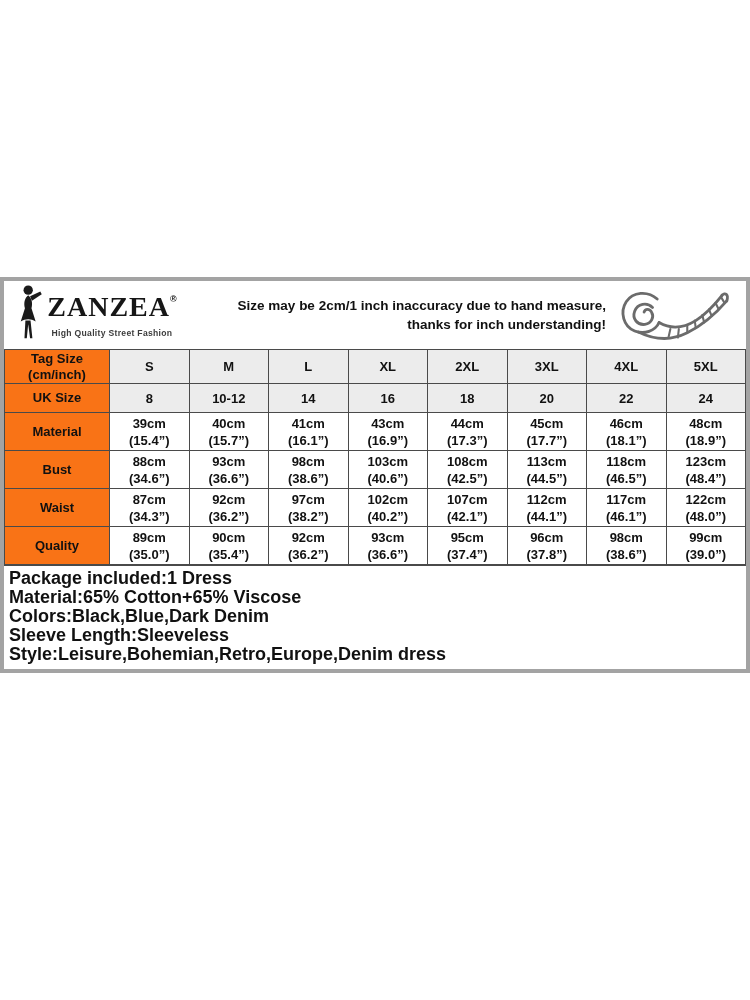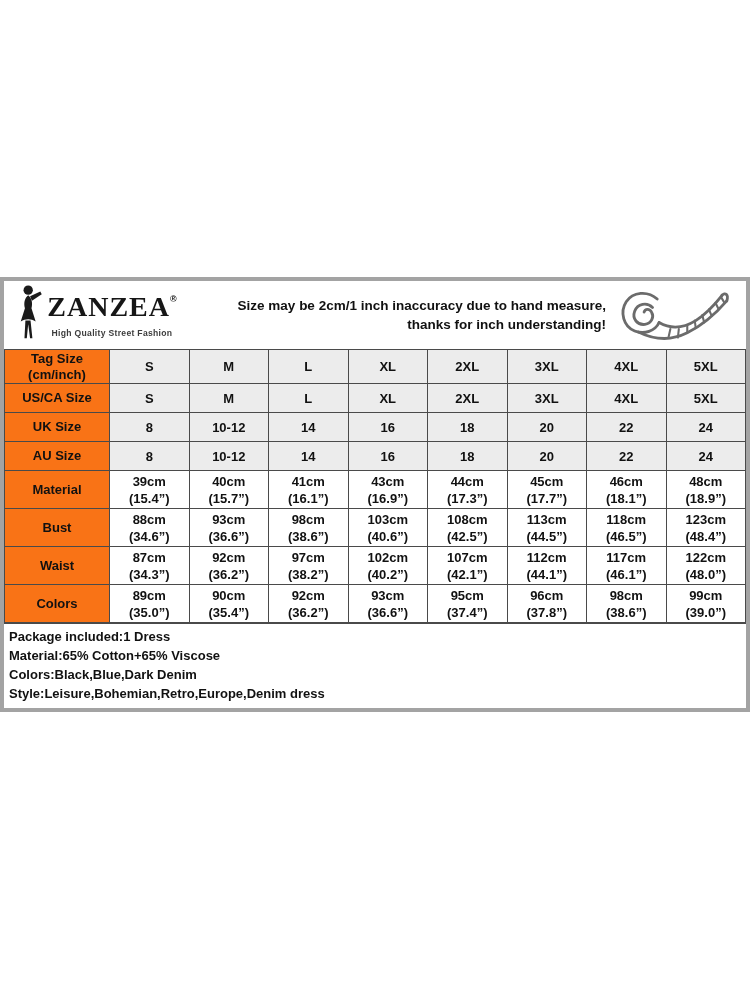--- a/index.html
+++ b/index.html
@@ -48,21 +48,21 @@
   td.size-cell   { background:#ececec; }
   td.value-cell  { background:#ffffff; line-height:17px; }
   tr.row-tag     { height:34px; }
   tr.row-size    { height:29px; }
   tr.row-measure { height:38px; }
 
   
   .product-info {
     border-top:1px solid #4a4a4a;
     padding:3px 6px 5px 5px; background:#fff;
-    font-size:13px; font-weight:600; color:#111; line-height:19px;
+    font-size:18px; font-weight:600; color:#111; line-height:19px;
     text-align:left;
   }
 </style>
 </head>
 <body>
 
 <div class="page">
   <div class="content">
 
     <div class="header-band">
@@ -132,52 +132,30 @@
             <td class="size-cell">S</td>
             <td class="size-cell">M</td>
             <td class="size-cell">L</td>
             <td class="size-cell">XL</td>
             <td class="size-cell">2XL</td>
             <td class="size-cell">3XL</td>
             <td class="size-cell">4XL</td>
             <td class="size-cell">5XL</td>
           </tr>
           <tr class="row-size">
-            <td class="label-cell">US/CA Size</td>
-            <td class="size-cell">S</td>
-            <td class="size-cell">M</td>
-            <td class="size-cell">L</td>
-            <td class="size-cell">XL</td>
-            <td class="size-cell">2XL</td>
-            <td class="size-cell">3XL</td>
-            <td class="size-cell">4XL</td>
-            <td class="size-cell">5XL</td>
-          </tr>
-          <tr class="row-size">
             <td class="label-cell">UK Size</td>
             <td class="size-cell">8</td>
             <td class="size-cell">10-12</td>
             <td class="size-cell">14</td>
             <td class="size-cell">16</td>
             <td class="size-cell">18</td>
             <td class="size-cell">20</td>
             <td class="size-cell">22</td>
             <td class="size-cell">24</td>
           </tr>
-          <tr class="row-size">
-            <td class="label-cell">AU Size</td>
-            <td class="size-cell">8</td>
-            <td class="size-cell">10-12</td>
-            <td class="size-cell">14</td>
-            <td class="size-cell">16</td>
-            <td class="size-cell">18</td>
-            <td class="size-cell">20</td>
-            <td class="size-cell">22</td>
-            <td class="size-cell">24</td>
-          </tr>
           <tr class="row-measure">
             <td class="label-cell">Material</td>
             <td class="value-cell">39cm<br>(15.4”)</td>
             <td class="value-cell">40cm<br>(15.7”)</td>
             <td class="value-cell">41cm<br>(16.1”)</td>
             <td class="value-cell">43cm<br>(16.9”)</td>
             <td class="value-cell">44cm<br>(17.3”)</td>
             <td class="value-cell">45cm<br>(17.7”)</td>
             <td class="value-cell">46cm<br>(18.1”)</td>
             <td class="value-cell">48cm<br>(18.9”)</td>
@@ -198,34 +176,35 @@
             <td class="value-cell">87cm<br>(34.3”)</td>
             <td class="value-cell">92cm<br>(36.2”)</td>
             <td class="value-cell">97cm<br>(38.2”)</td>
             <td class="value-cell">102cm<br>(40.2”)</td>
             <td class="value-cell">107cm<br>(42.1”)</td>
             <td class="value-cell">112cm<br>(44.1”)</td>
             <td class="value-cell">117cm<br>(46.1”)</td>
             <td class="value-cell">122cm<br>(48.0”)</td>
           </tr>
           <tr class="row-measure">
-            <td class="label-cell">Colors</td>
+            <td class="label-cell">Quality</td>
             <td class="value-cell">89cm<br>(35.0”)</td>
             <td class="value-cell">90cm<br>(35.4”)</td>
             <td class="value-cell">92cm<br>(36.2”)</td>
             <td class="value-cell">93cm<br>(36.6”)</td>
             <td class="value-cell">95cm<br>(37.4”)</td>
             <td class="value-cell">96cm<br>(37.8”)</td>
             <td class="value-cell">98cm<br>(38.6”)</td>
             <td class="value-cell">99cm<br>(39.0”)</td>
           </tr>
         </tbody>
     </table>
 
     <div class="product-info">
       <div>Package included:1 Dress</div>
       <div>Material:65% Cotton+65% Viscose</div>
       <div>Colors:Black,Blue,Dark Denim</div>
+      <div>Sleeve Length:Sleeveless</div>
       <div>Style:Leisure,Bohemian,Retro,Europe,Denim dress</div>
     </div>
 
   </div>
 </div>
 
 </body></html>

